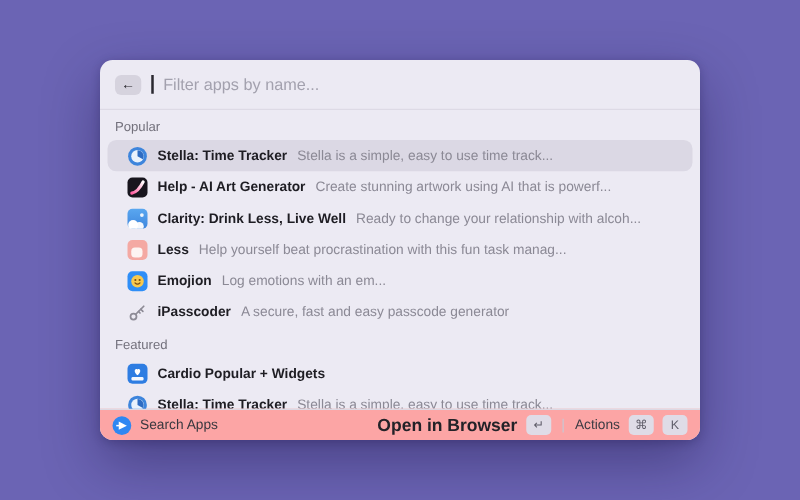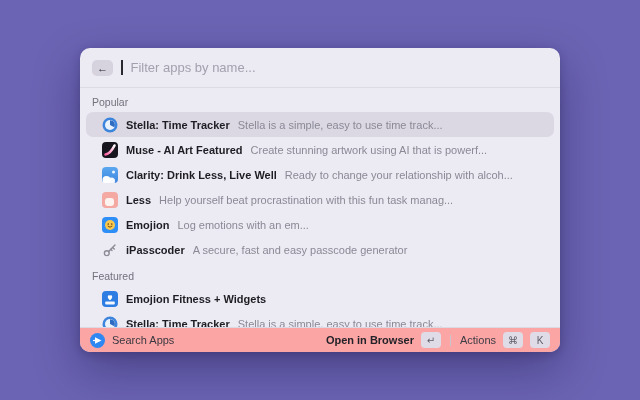--- a/index.html
+++ b/index.html
@@ -64,21 +64,21 @@
   .footer {
     flex:0 0 25px; border-top:1px solid #dcd9e4; background:#fca5a5;
     display:flex; align-items:center; padding:0 10px; gap:7px;
   }
   .footer-app-icon {
     width:15px; height:15px; border-radius:50%; background:#2f87f2;
     display:flex; align-items:center; justify-content:center; flex:0 0 auto;
   }
   .footer-app-label { font-size:11px; color:#39383f; }
   .footer-right { margin-left:auto; display:flex; align-items:center; gap:7px; }
-  .primary-action { font-size:11px; font-weight:700; color:#232228; }
+  .primary-action { font-size:14px; font-weight:700; color:#232228; }
   .secondary-action { font-size:11px; color:#3c3b43; }
   .key {
     height:16px; min-width:20px; padding:0 4px; background:#dfdce7;
     border-radius:4px; color:#5f5d69; font-size:10px;
     display:flex; align-items:center; justify-content:center;
   }
   .vdivider { width:1px; height:11px; background:#c9c6d2; margin:0 2px; }
   .action-group { display:flex; align-items:center; gap:7px; cursor:pointer; }
 </style>
 </head>
@@ -115,21 +115,21 @@
         <svg width="16" height="16" viewBox="0 0 16 16">
           <defs>
             <linearGradient id="museGrad" x1="0" y1="1" x2="1" y2="0">
               <stop offset="0" stop-color="#ff5fa2"></stop>
                 <stop offset="1" stop-color="#ffffff"></stop>
             </linearGradient>
           </defs>
           <path d="M3.5 12.5 C6.5 12 9.5 9.5 12.5 3.5" stroke="url(#museGrad)" stroke-width="2.6" stroke-linecap="round" fill="none"></path>
         </svg>
       </span>
-      <span class="title">Muse - AI Art Featured</span>
+      <span class="title">Help - AI Art Generator</span>
       <span class="subtitle">Create stunning artwork using AI that is powerf...</span>
     </div>
 
     <div class="row">
       <span class="icon sq ic-clarity">
         <svg width="16" height="16" viewBox="0 0 16 16">
           <circle cx="11.5" cy="5" r="1.5" fill="#ffffff" opacity="0.9"></circle>
           <circle cx="4.5" cy="13" r="4" fill="#ffffff"></circle>
           <circle cx="9.5" cy="14" r="3.5" fill="#ffffff" opacity="0.95"></circle>
         </svg>
@@ -174,21 +174,21 @@
 
     <div class="section-label">Featured</div>
 
     <div class="row">
       <span class="icon sq ic-cardio">
         <svg width="16" height="16" viewBox="0 0 16 16">
           <path d="M8 9.2 C4.9 7 5.5 4.2 7.1 4.2 C7.8 4.2 8 4.7 8 4.7 C8 4.7 8.2 4.2 8.9 4.2 C10.5 4.2 11.1 7 8 9.2 Z" fill="#ffffff"></path>
           <rect x="3.2" y="10.6" width="9.6" height="2.8" rx="1" fill="#ffffff" opacity="0.95"></rect>
         </svg>
       </span>
-      <span class="title">Emojion Fitness + Widgets</span>
+      <span class="title">Cardio Popular + Widgets</span>
       <span class="subtitle"></span>
     </div>
 
     <div class="row">
       <span class="icon">
         <svg width="16" height="16" viewBox="0 0 16 16">
           <circle cx="8" cy="8" r="7.5" fill="#3d85dc"></circle>
           <circle cx="8" cy="8" r="5" fill="#e9f2fc"></circle>
           <path d="M8 8 L8 3.2 A4.8 4.8 0 0 1 12.3 10.3 Z" fill="#2e6cc2"></path>
         </svg>

